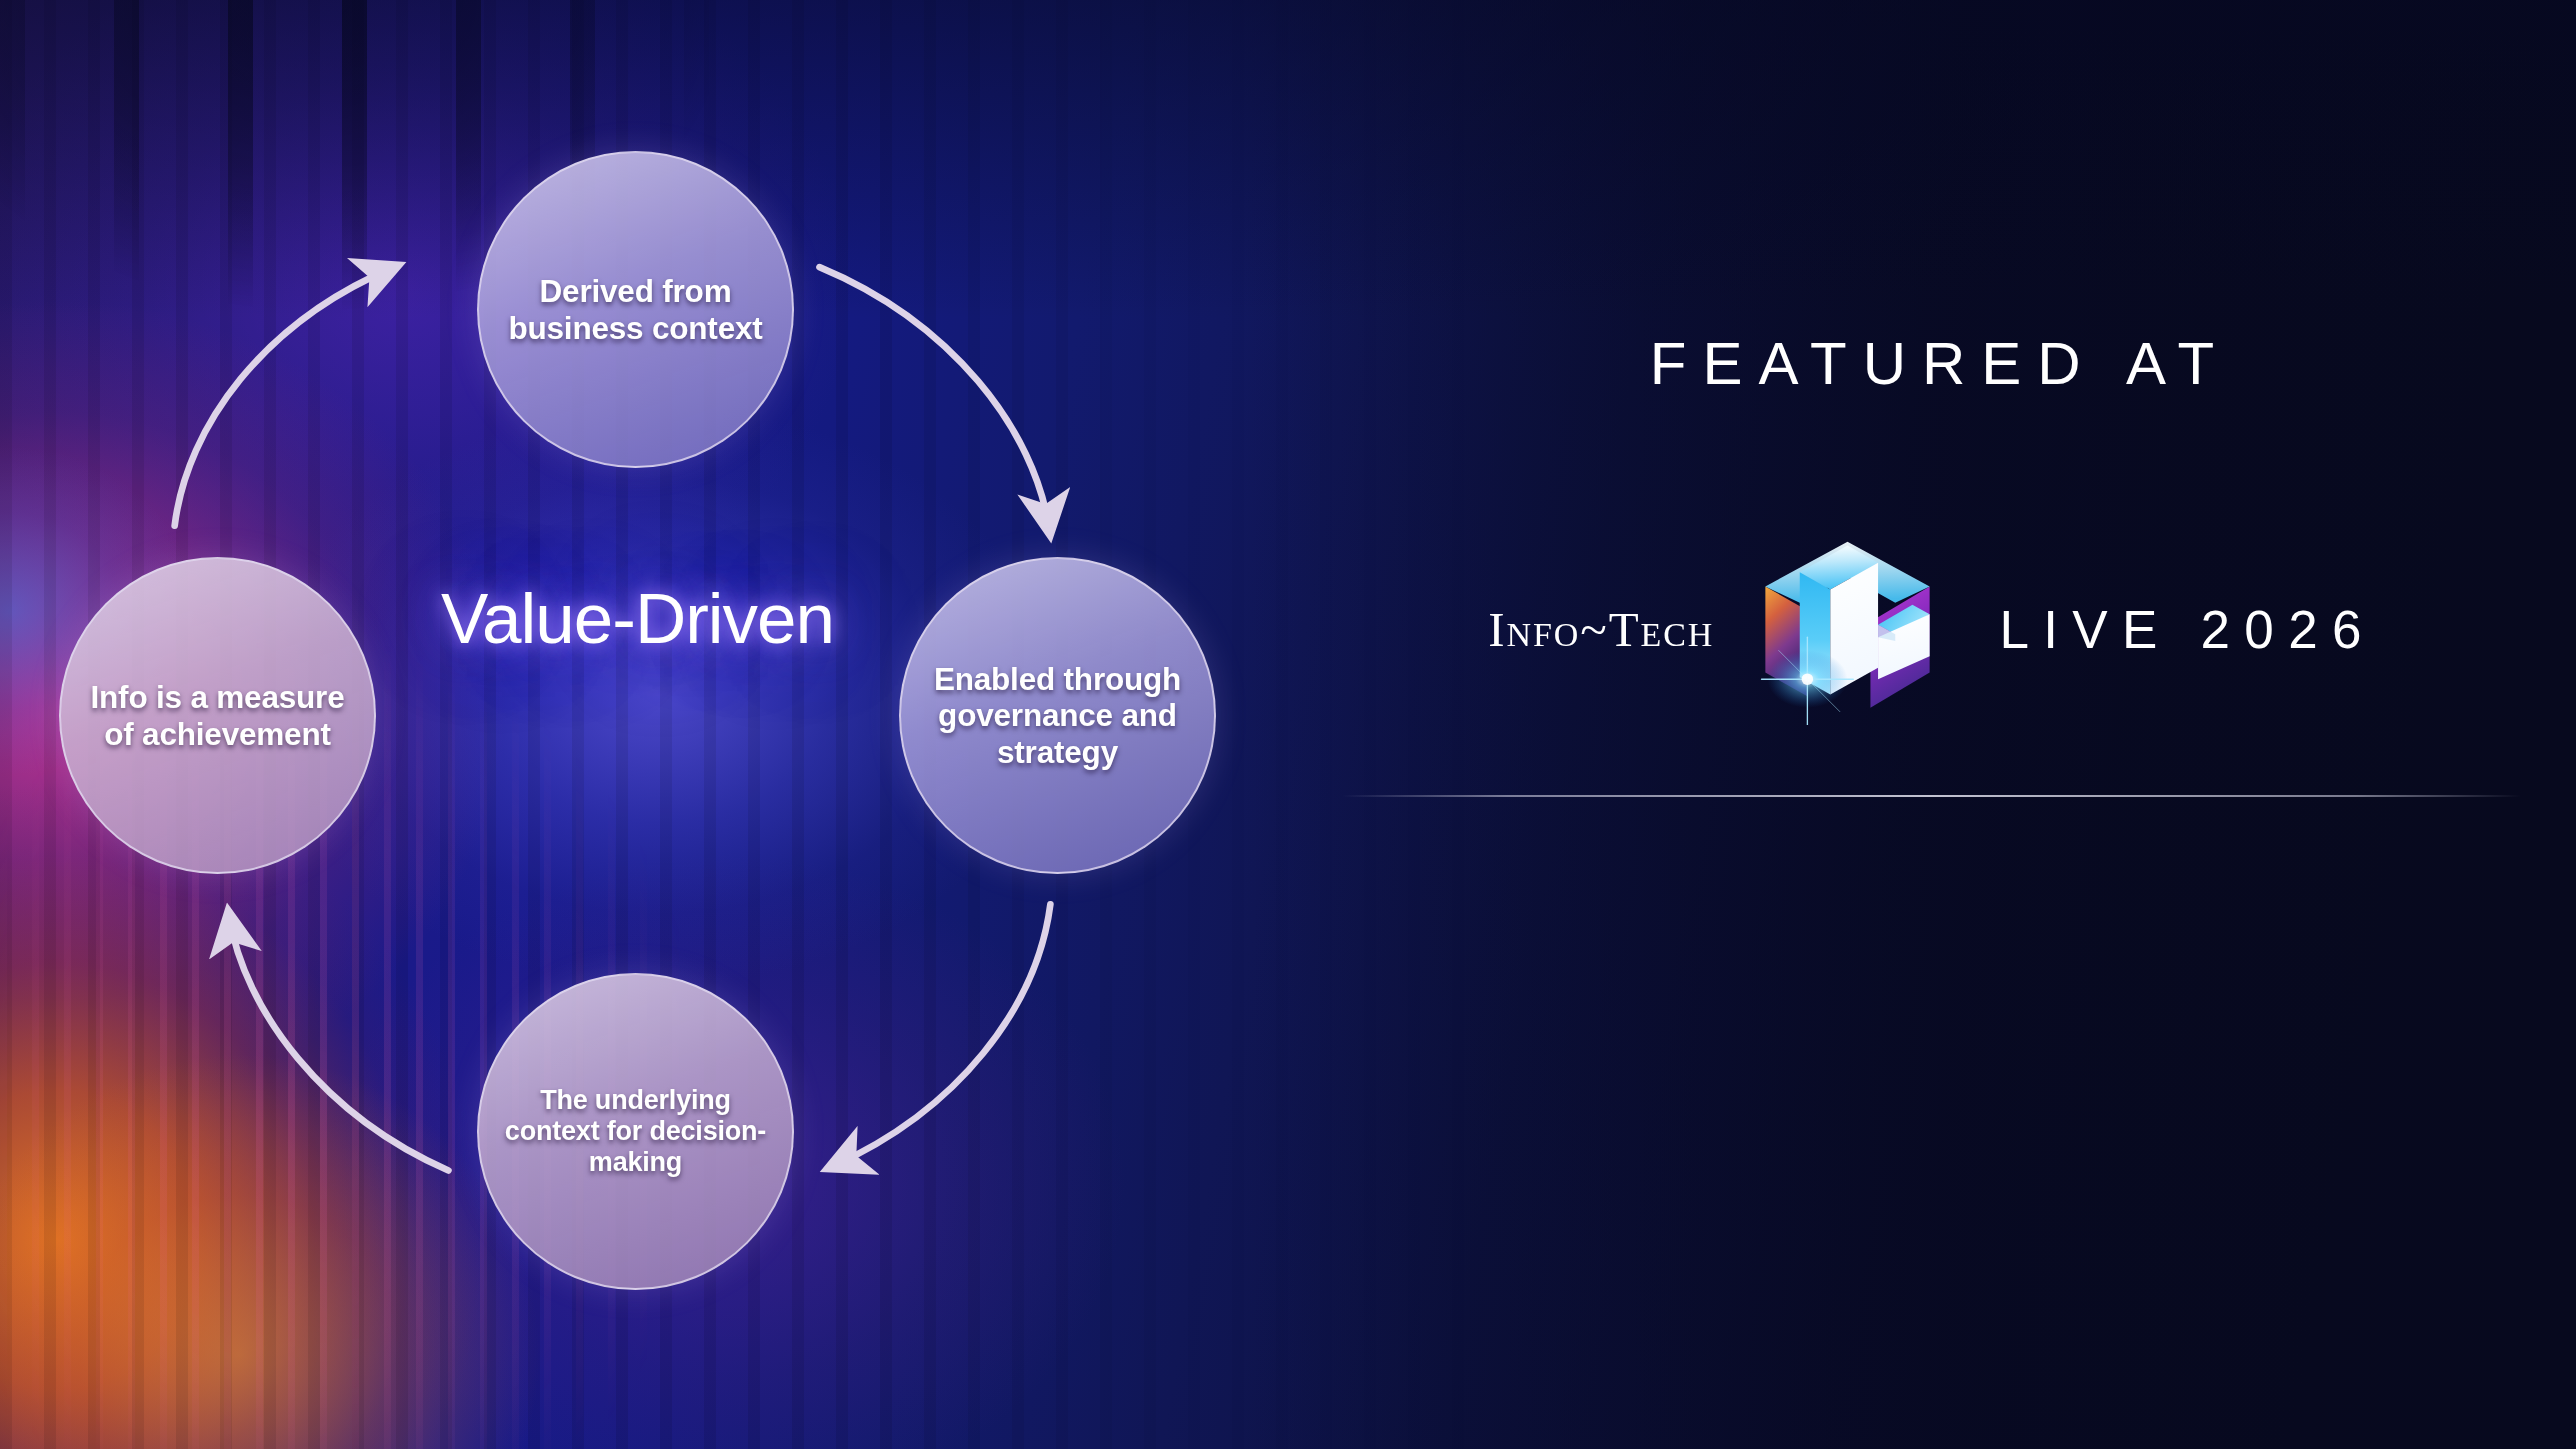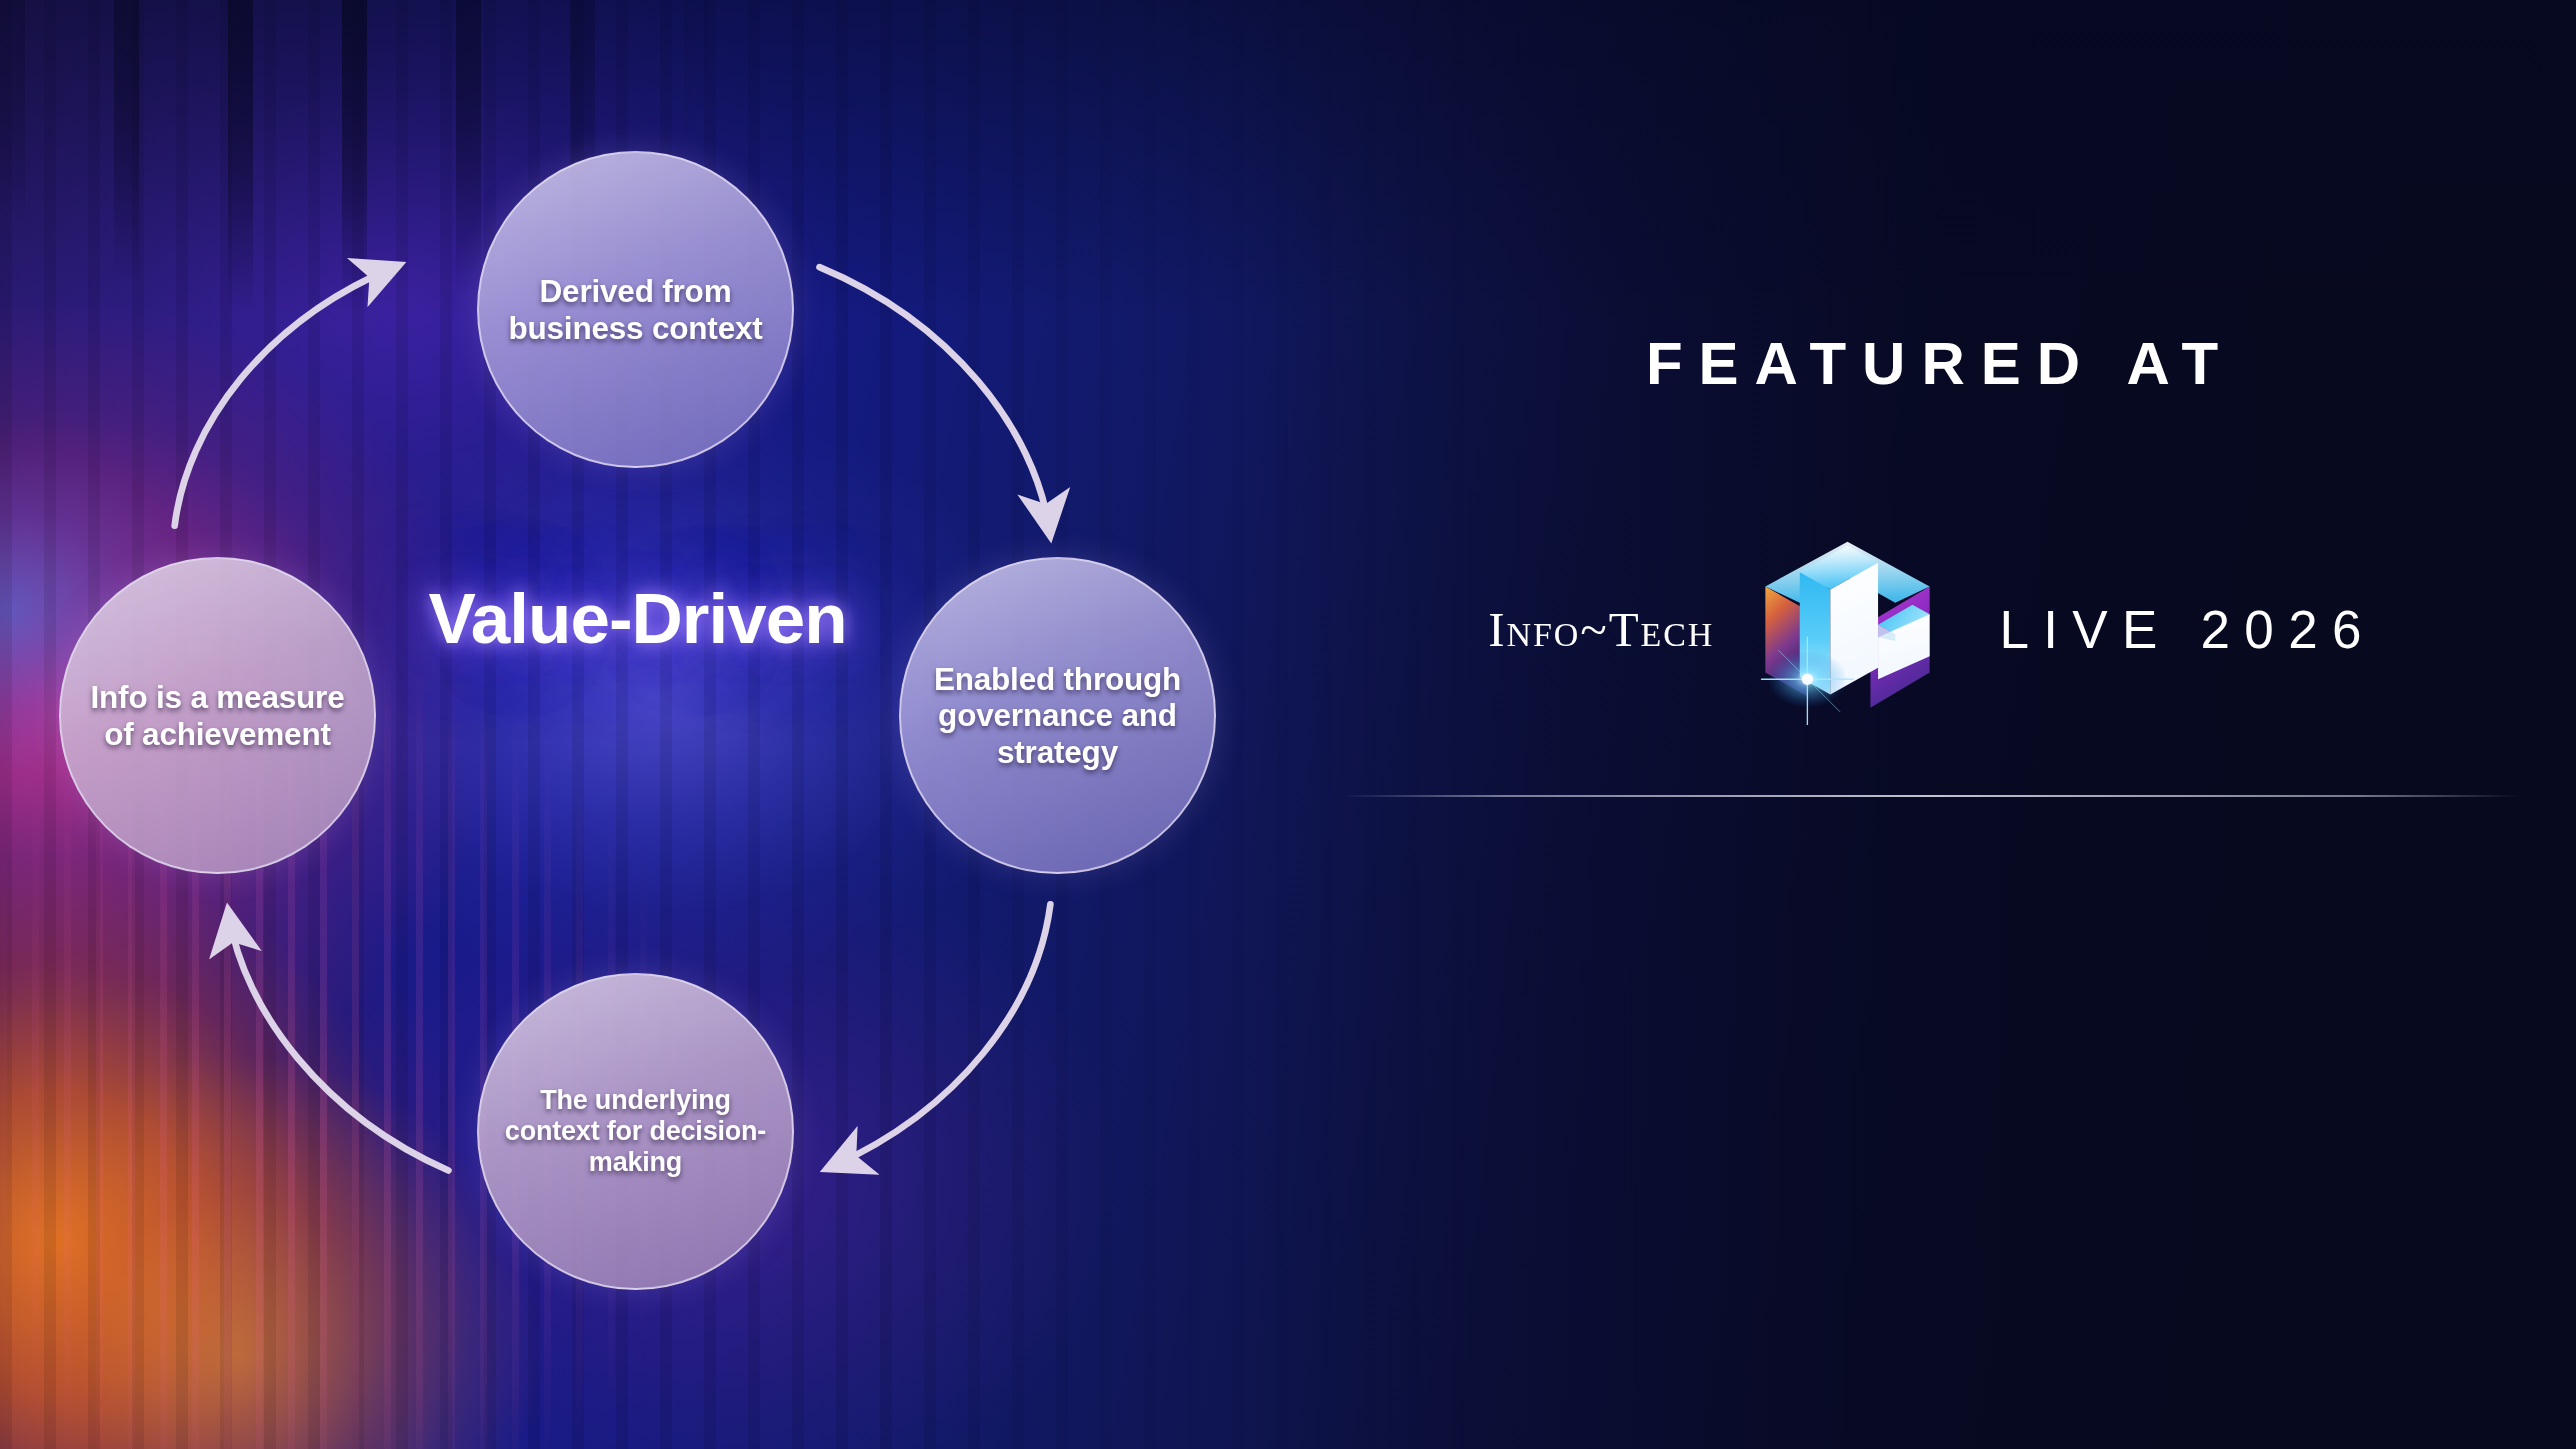--- a/index.html
+++ b/index.html
@@ -229,21 +229,21 @@
   }
 
   #cycle-title {
     position: absolute;
     left: 380px;
     top: 582px;
     width: 515px;
     text-align: center;
     color: #ffffff;
     font-size: 71px;
-    font-weight: bold;
+    font-weight: normal;
     line-height: 1.04;
     letter-spacing: -1px;
     text-shadow:
       0 0 17px rgba(164,132,255,0.98),
       0 0 38px rgba(128,96,255,0.85),
       0 0 78px rgba(104,74,240,0.60),
       0 0 124px rgba(86,60,220,0.38);
   }
 
   
@@ -255,21 +255,21 @@
     height: 1449px;
   }
 
   #featured-at {
     position: absolute;
     left: 0; top: 329px;
     width: 1288px;
     text-align: center;
     color: #ffffff;
     font-size: 60px;
-    font-weight: 700;
+    font-weight: 400;
     letter-spacing: 16px;
     text-indent: 16px;
   }
 
   #logo-row {
     position: absolute;
     left: 0; top: 491px;
     width: 1288px;
     height: 277px;
     display: flex;

